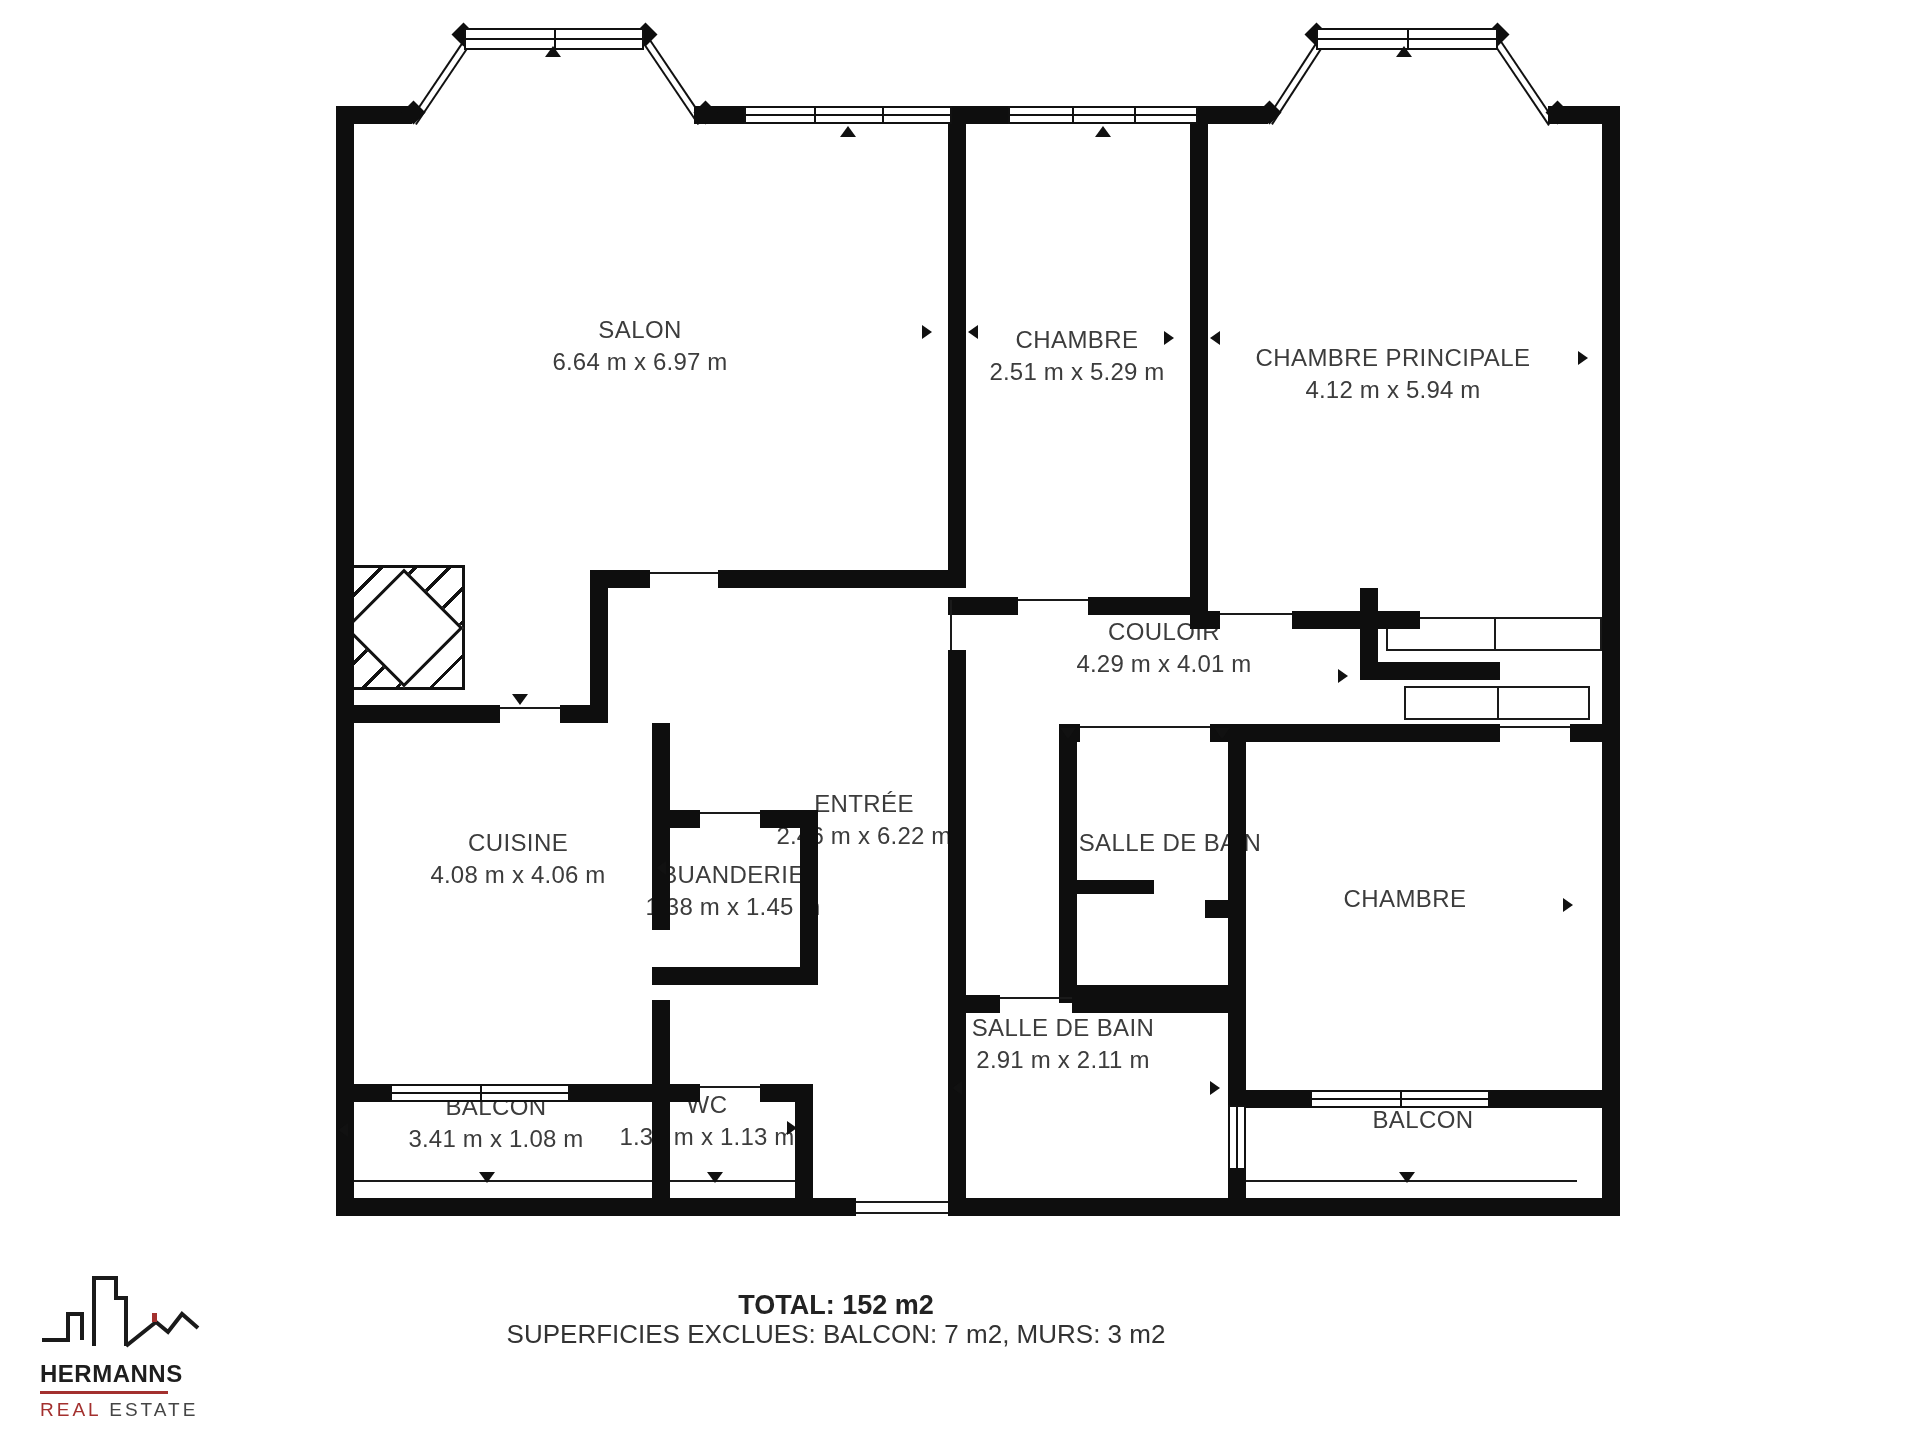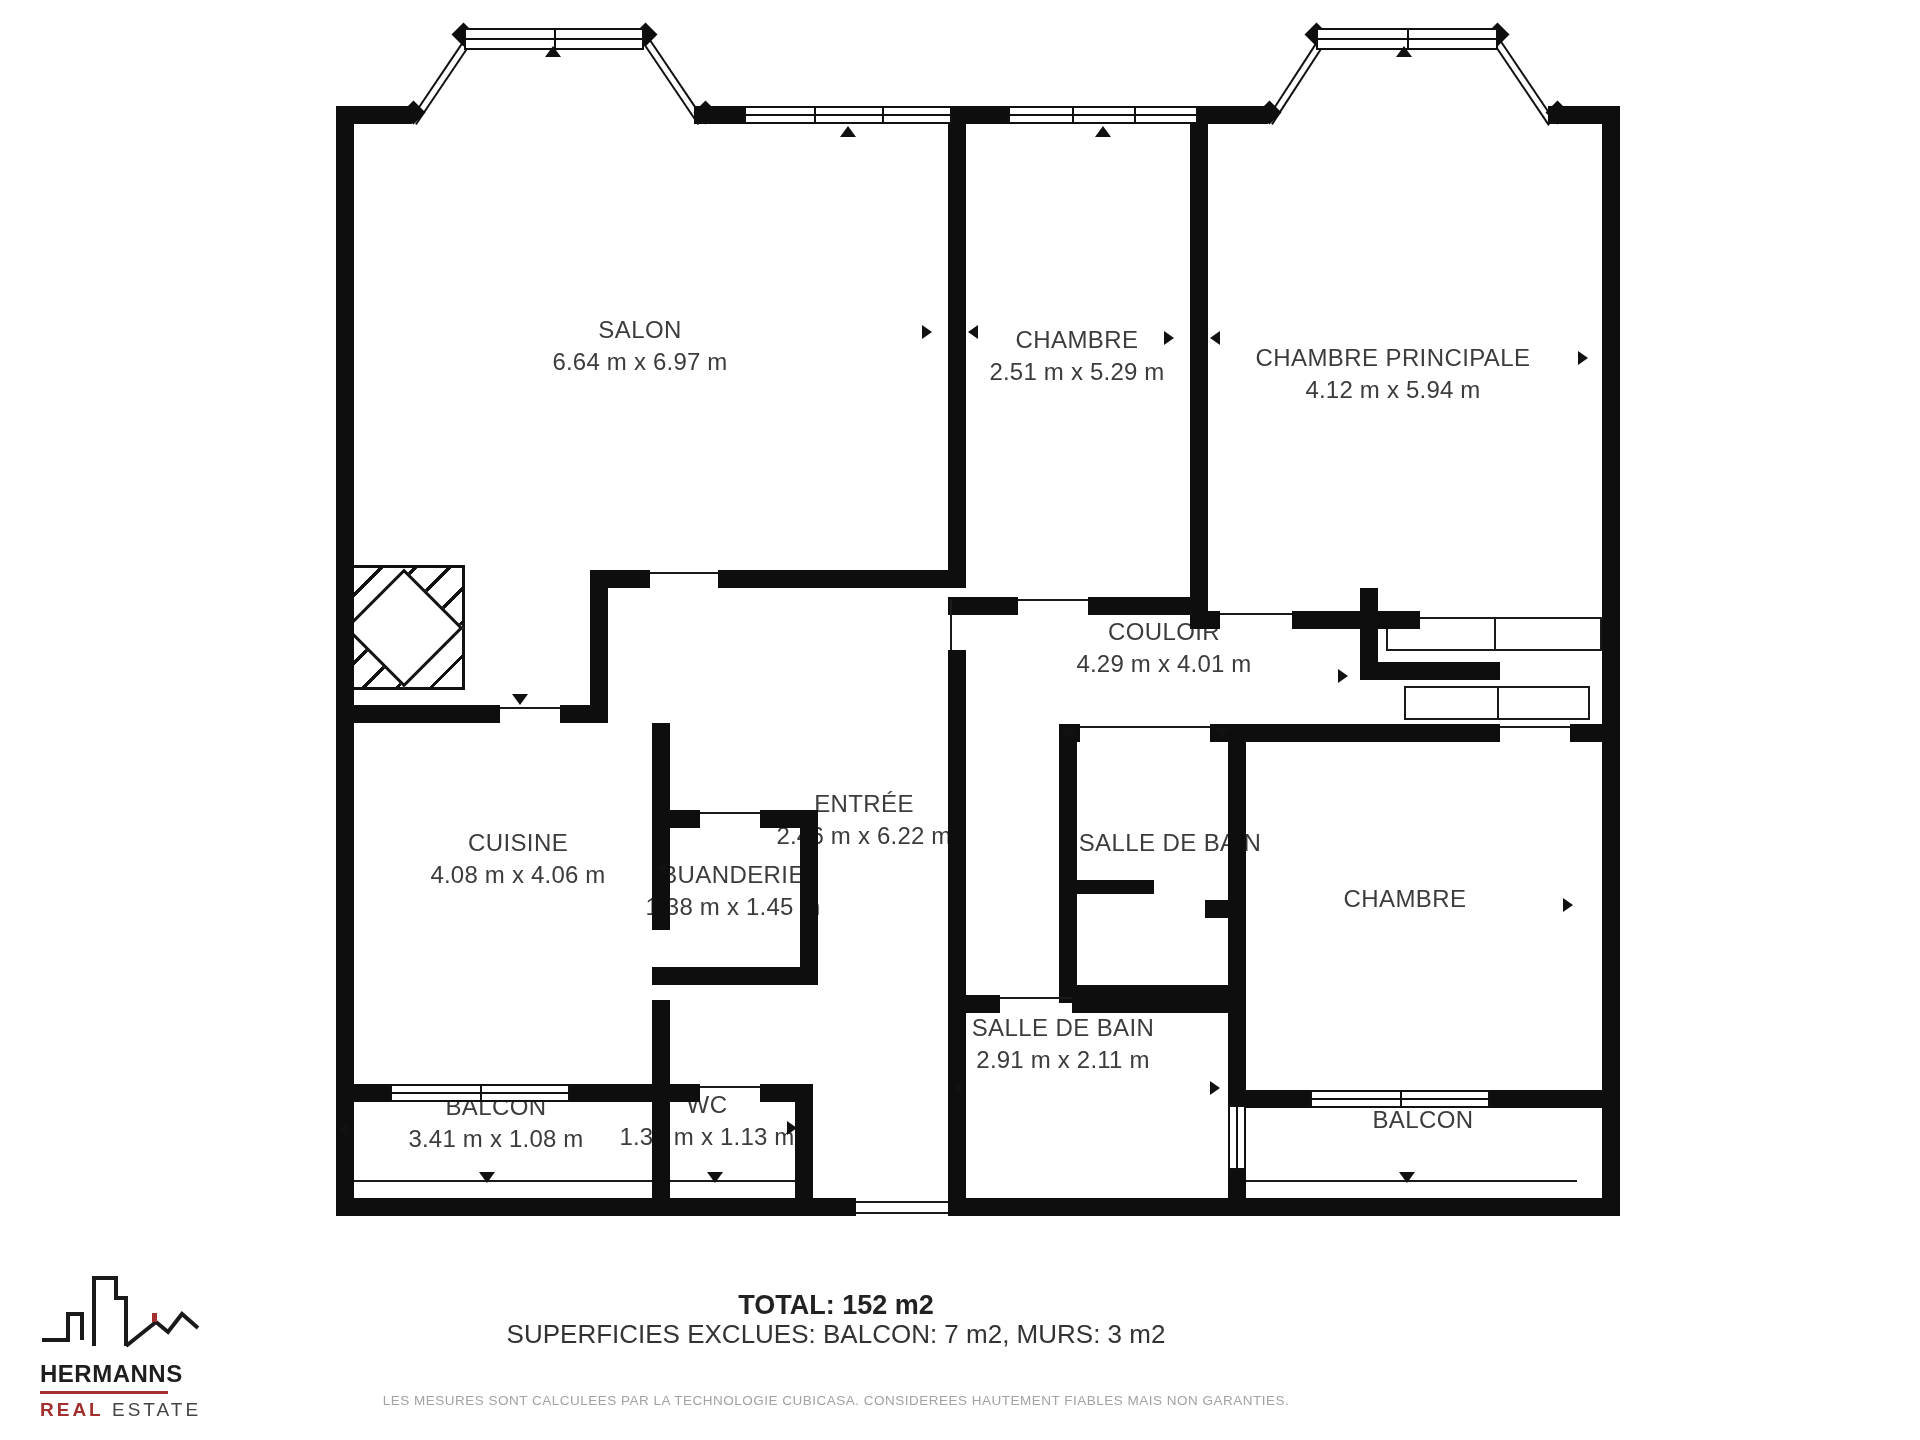--- a/index.html
+++ b/index.html
@@ -31,21 +31,21 @@
   .closet .div-v{position:absolute;top:0;bottom:0;left:50%;width:2px;background:#1a1a1a;}
   .summary{position:absolute;left:336px;top:1291px;width:1000px;text-align:center;color:#333;z-index:50;}
   .summary .total{font-size:27px;line-height:29px;font-weight:bold;color:#222;}
   .summary .line{font-size:26px;line-height:29px;}
   .disclaimer{position:absolute;left:336px;top:1393px;width:1000px;text-align:center;
               font-size:13.5px;letter-spacing:.5px;color:#a2a2a2;z-index:50;}
   .logo{position:absolute;left:40px;top:1252px;width:190px;z-index:50;}
   .logo-name{margin-top:4px;font-size:24px;font-weight:bold;letter-spacing:.5px;color:#1e1e1e;}
   .logo-rule{width:128px;height:3px;margin-top:3px;}
   .logo-tag{margin-top:5px;font-size:19px;letter-spacing:3px;}
-  .logo-tag .red{font-weight:700;}
+  .logo-tag .red{font-weight:400;}
   .logo-tag .dark{color:#454545;}
 </style>
 </head>
 <body>
 
 <div class="canvas">
   <div id="plan">
 
     <div class="fireplace">
       <div class="diamond"></div>
@@ -244,14 +244,13 @@
     <div class="logo-tag">
       <span class="red" id="tag-red" style="color: rgb(163, 48, 46);">REAL</span>
       <span class="dark">ESTATE</span>
     </div>
   </div>
 
   <div class="summary">
     <div class="total">TOTAL: 152 m2</div>
     <div class="line">SUPERFICIES EXCLUES: BALCON: 7 m2, MURS: 3 m2</div>
   </div>
-  <div class="disclaimer">LES MESURES SONT CALCULEES PAR LA TECHNOLOGIE CUBICASA. CONSIDEREES HAUTEMENT FIABLES MAIS NON GARANTIES.</div>
 </div>
 
 </body></html>

